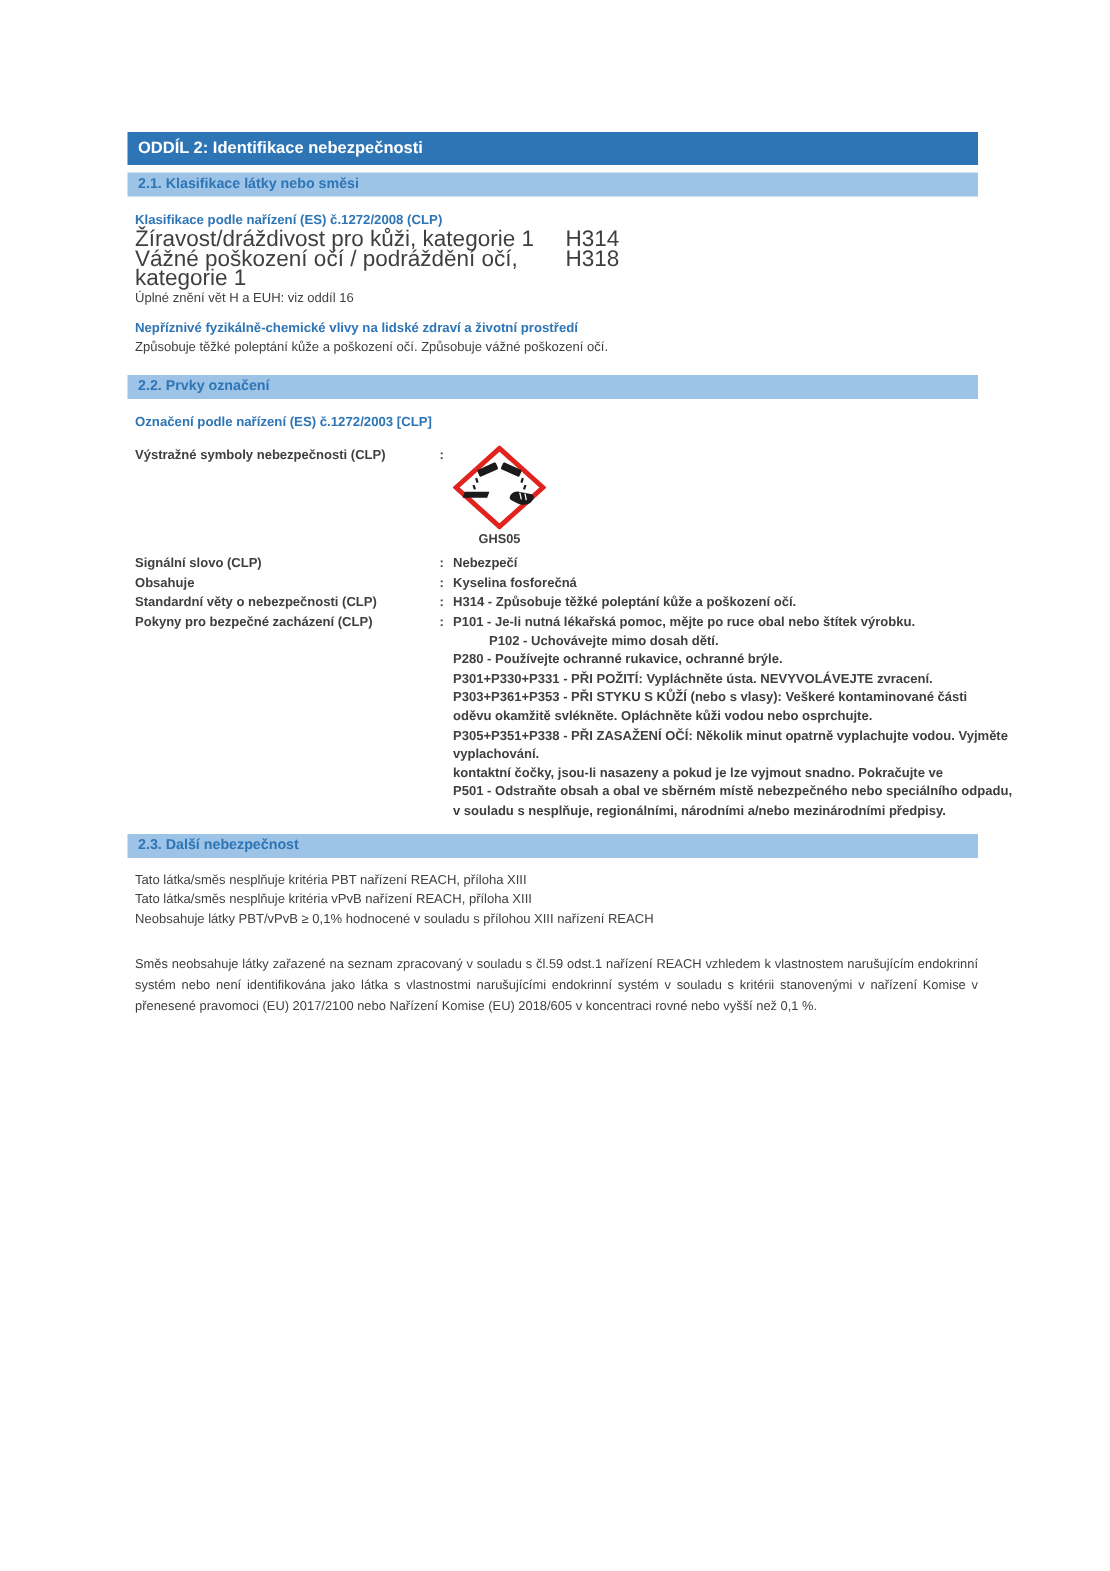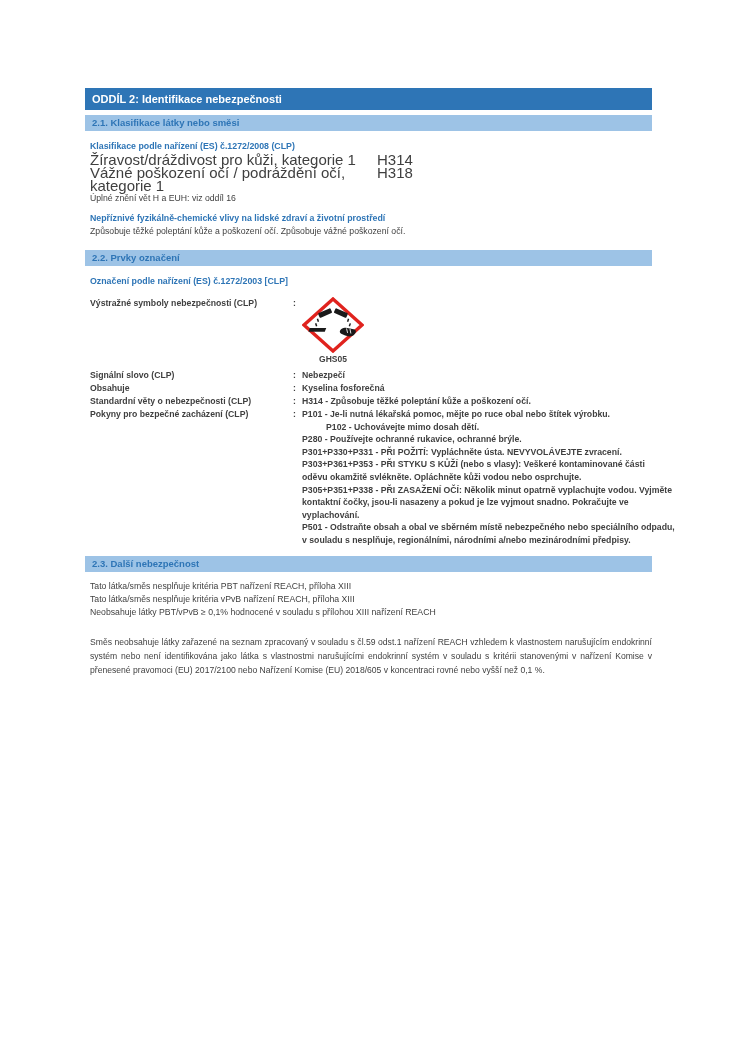--- a/index.html
+++ b/index.html
@@ -147,22 +147,22 @@
         <span class="kv-label">Pokyny pro bezpečné zacházení (CLP)</span>
         <span class="kv-colon">:</span>
         <span class="kv-value p-lines">
           <span class="line" style="display:block;">P101 - Je-li nutná lékařská pomoc, mějte po ruce obal nebo štítek výrobku.</span>
           <span class="line" style="display:block;padding-left:24px;">P102 - Uchovávejte mimo dosah dětí.</span>
           <span class="line" style="display:block;">P280 - Používejte ochranné rukavice, ochranné brýle.</span>
           <span class="line" style="display:block;">P301+P330+P331 - PŘI POŽITÍ: Vypláchněte ústa. NEVYVOLÁVEJTE zvracení.</span>
           <span class="line" style="display:block;">P303+P361+P353 - PŘI STYKU S KŮŽÍ (nebo s vlasy): Veškeré kontaminované části</span>
           <span class="line" style="display:block;">oděvu okamžitě svlékněte. Opláchněte kůži vodou nebo osprchujte.</span>
           <span class="line" style="display:block;">P305+P351+P338 - PŘI ZASAŽENÍ OČÍ: Několik minut opatrně vyplachujte vodou. Vyjměte</span>
+          <span class="line" style="display:block;">vyplachování.</span>
           <span class="line" style="display:block;">kontaktní čočky, jsou-li nasazeny a pokud je lze vyjmout snadno. Pokračujte ve</span>
-          <span class="line" style="display:block;">vyplachování.</span>
           <span class="line" style="display:block;">P501 - Odstraňte obsah a obal ve sběrném místě nebezpečného nebo speciálního odpadu,</span>
           <span class="line" style="display:block;">v souladu s nesplňuje, regionálními, národními a/nebo mezinárodními předpisy.</span>
         </span>
       </div>
     </div>
 
     <div class="sub-bar" style="margin-top:9px;">2.3. Další nebezpečnost</div>
     <div class="s23-block">
       <div class="s23-line">Tato látka/směs nesplňuje kritéria PBT nařízení REACH, příloha XIII</div>
       <div class="s23-line">Tato látka/směs nesplňuje kritéria vPvB nařízení REACH, příloha XIII</div>

